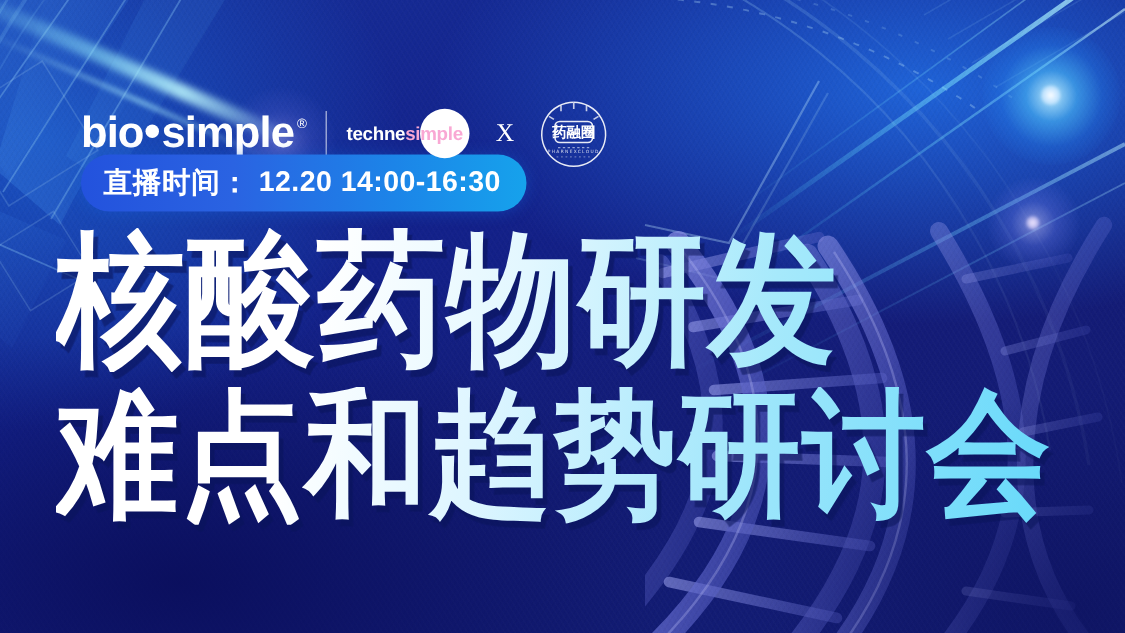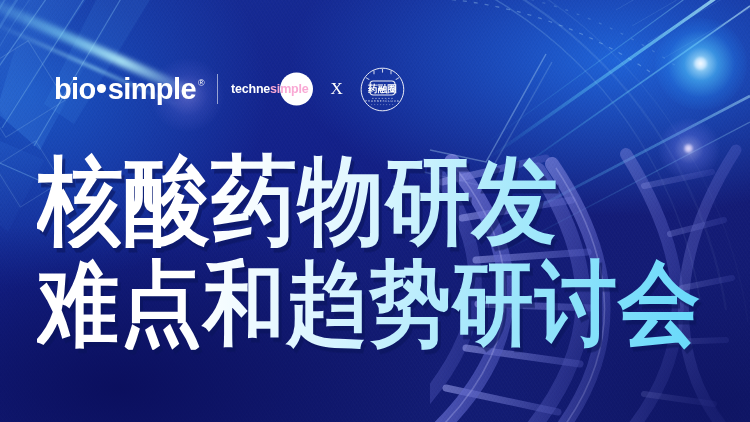--- a/index.html
+++ b/index.html
@@ -465,20 +465,24 @@
           <text x="23.5" y="25.6" text-anchor="middle" font-family="'DejaVu Sans','Liberation Sans',sans-serif" font-size="9.6" font-weight="700" fill="#ffffff">药融圈</text>
           <g stroke="#ffffff" stroke-opacity=".55" stroke-width=".9">
             <path d="M 13 32.4 L 34 32.4" stroke-dasharray="1.6 1.6"></path>
             <path d="M 12 38.6 L 35 38.6" stroke-dasharray="1.2 1.8" stroke-opacity=".35"></path>
           </g>
           <text x="23.5" y="36.3" text-anchor="middle" font-family="'DejaVu Sans','Liberation Sans',sans-serif" font-size="2.9" letter-spacing=".9" fill="#ffffff" fill-opacity=".8">PHARNEXCLOUD</text>
         </svg>
       </div>
     </div>
 
+    <div class="date-pill">
+      <span class="dp-label">直播时间：</span>
+      <span class="dp-value">12.20  14:00-16:30</span>
+    </div>
 
     <div class="headline">
       <span class="hl-line hl-line-1">核酸药物研发</span>
       <span class="hl-line hl-line-2">难点和趋势研讨会</span>
     </div>
 
   </div>
 </div>
 
 </body></html>

